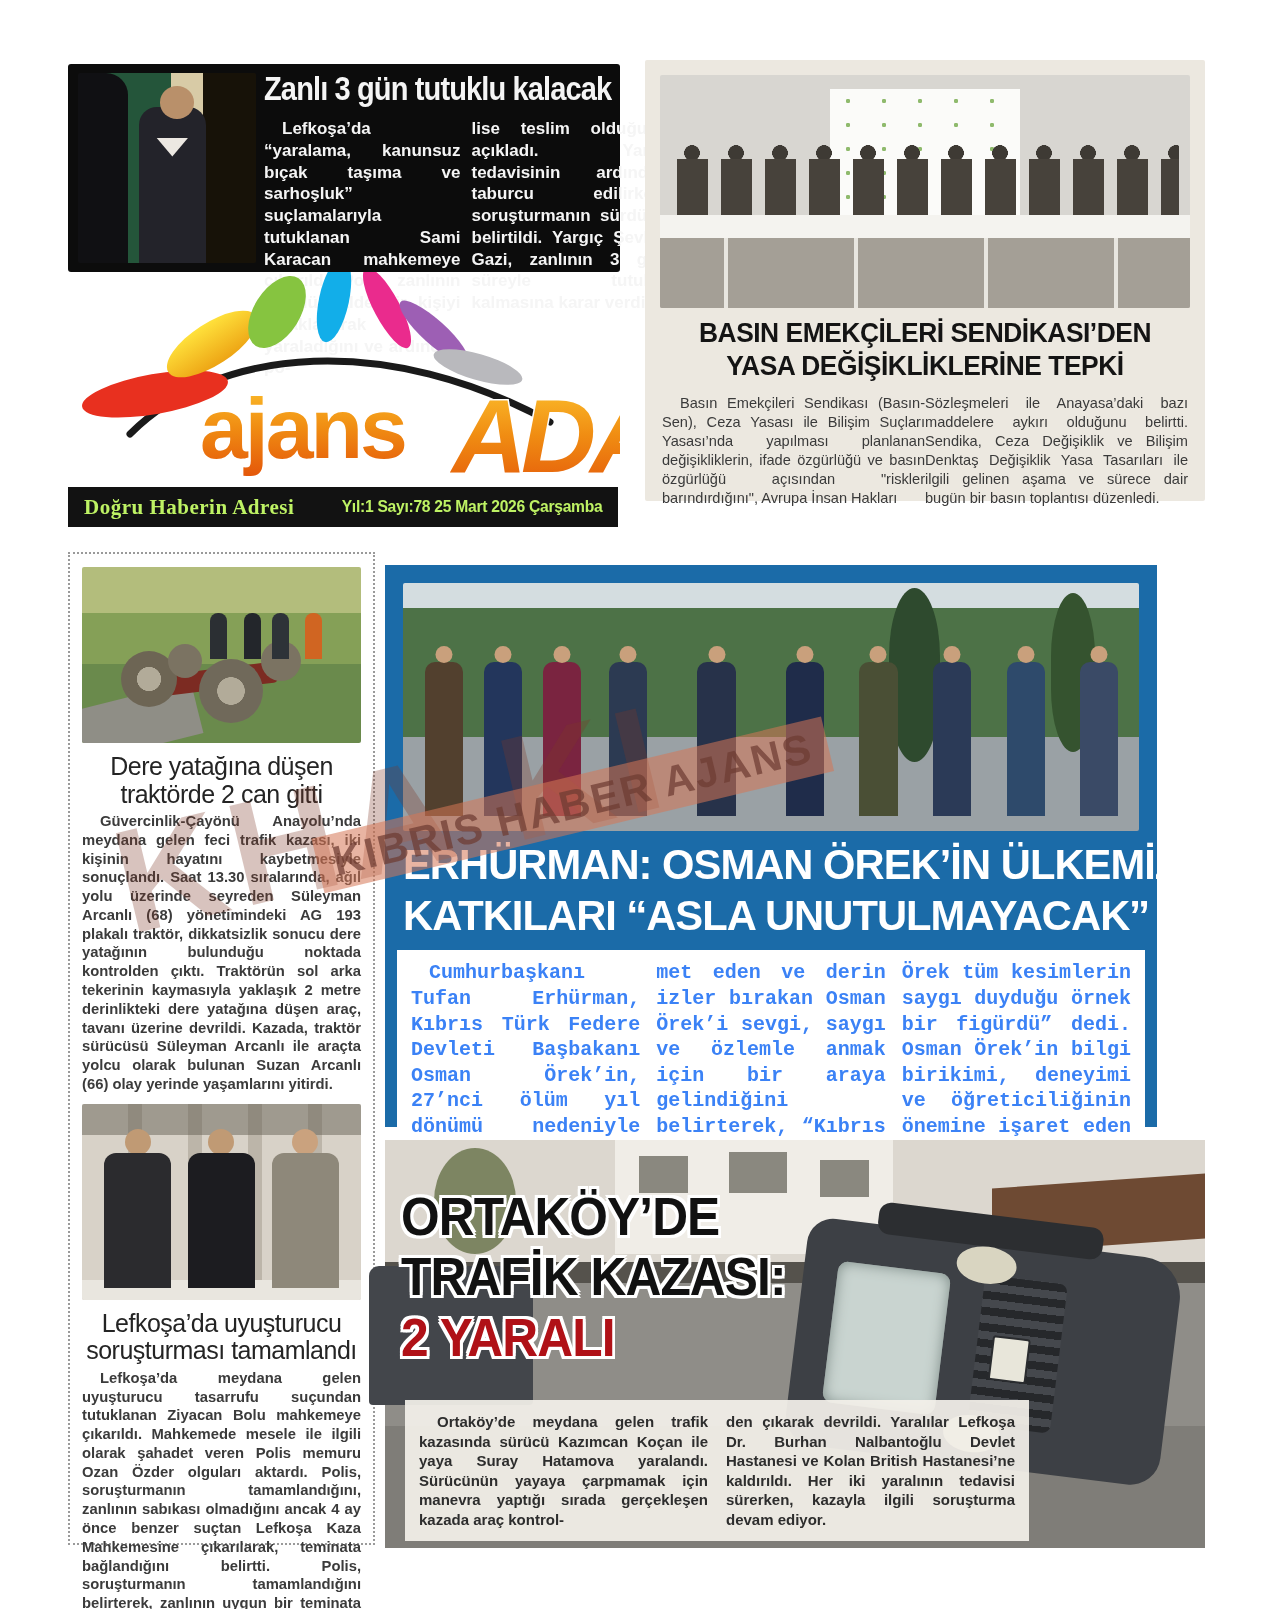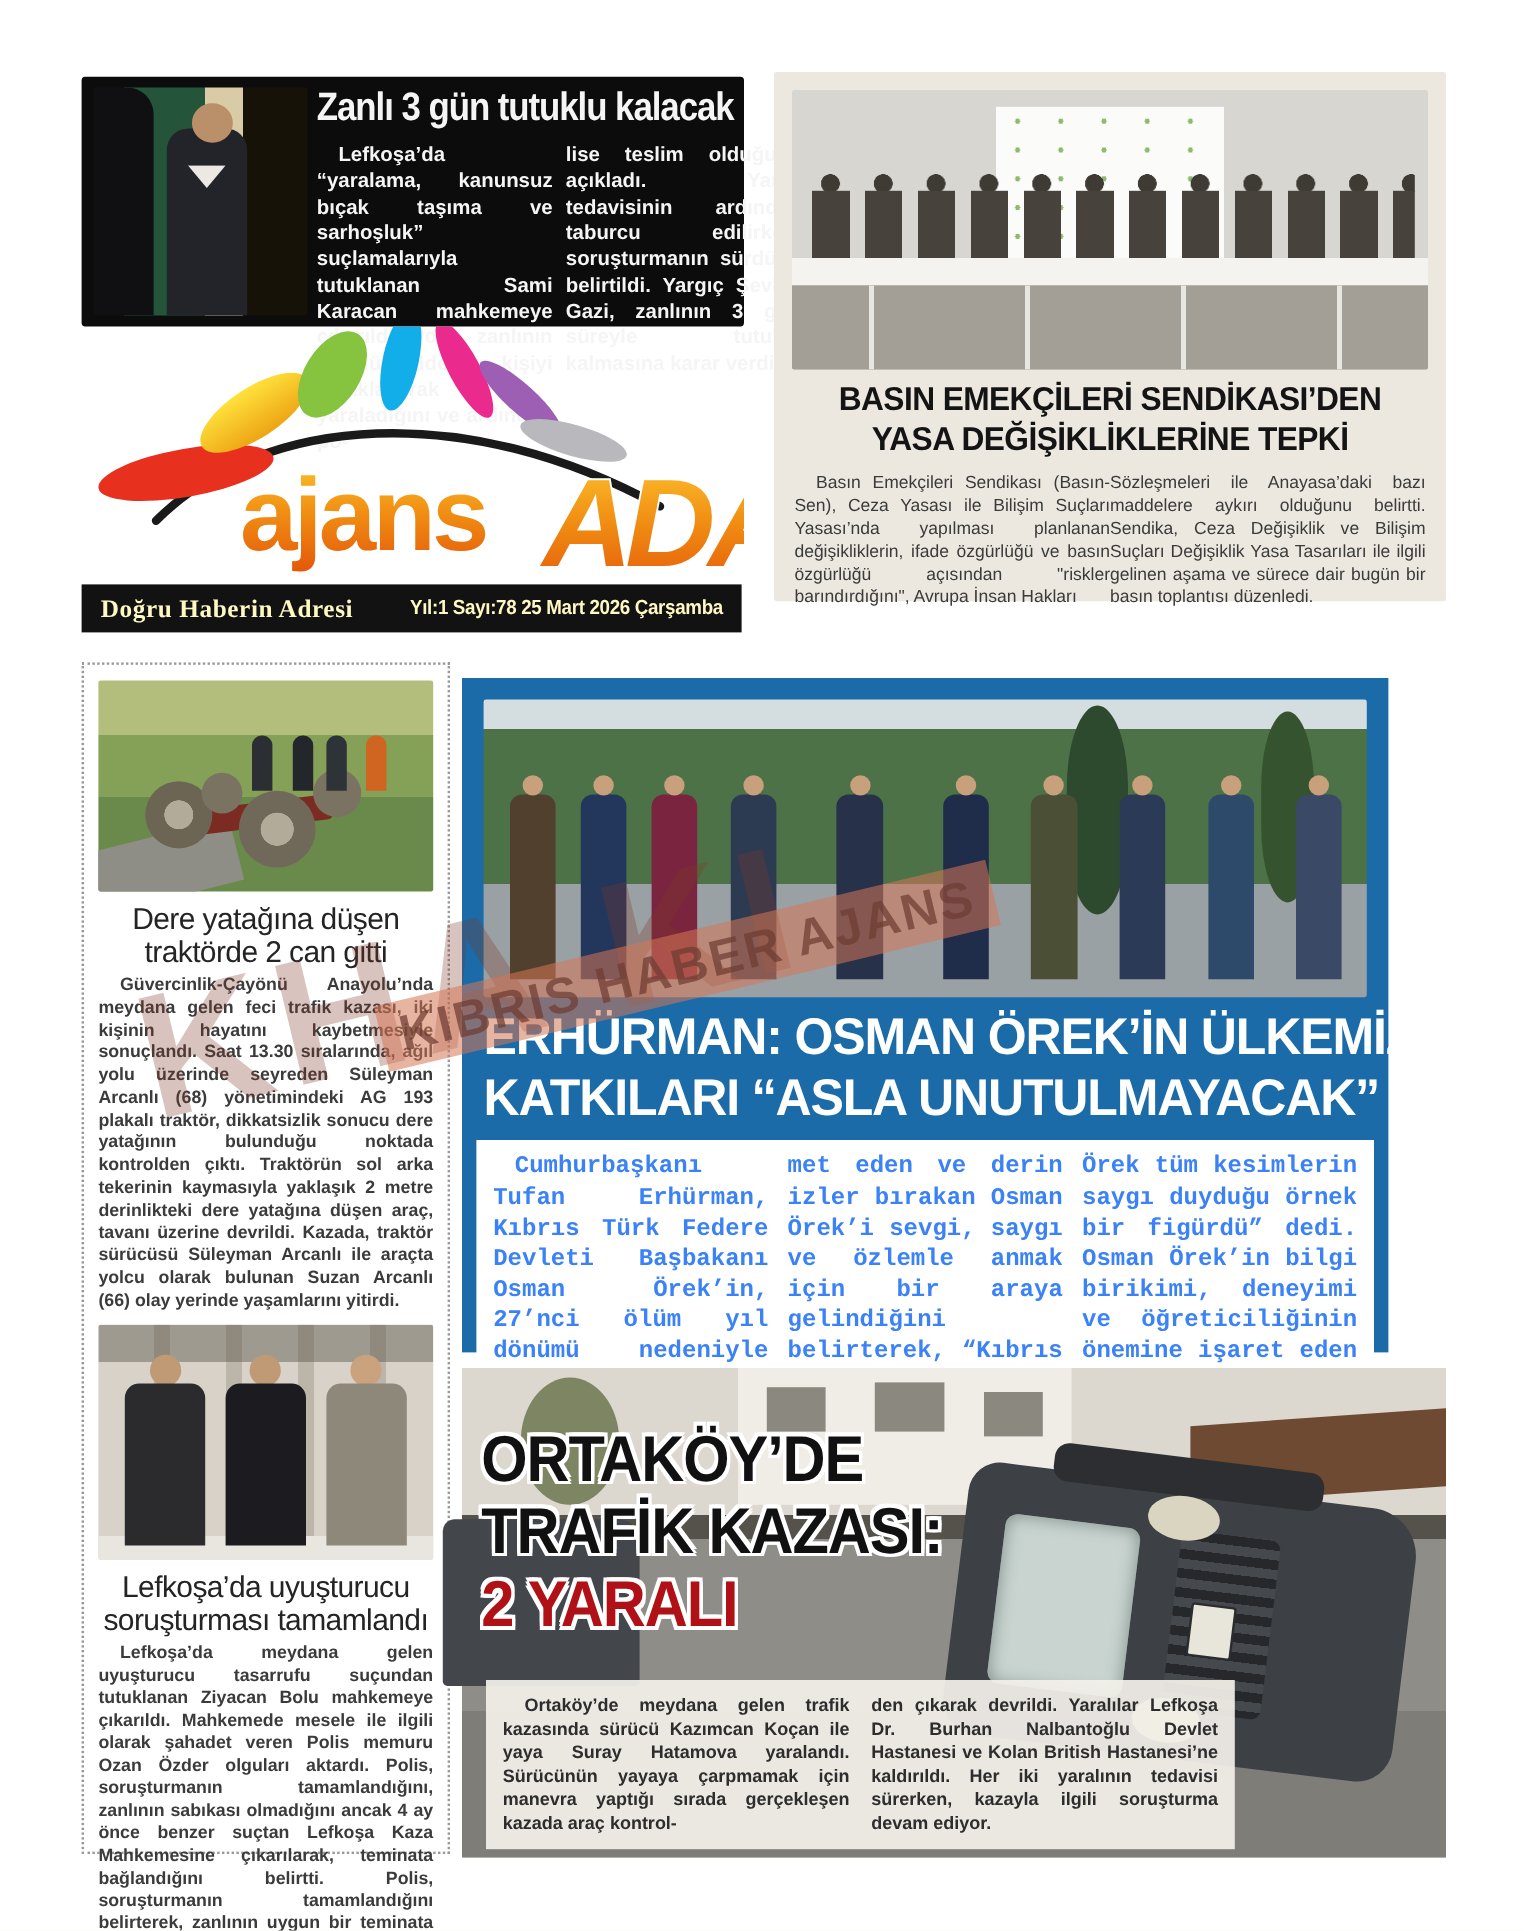--- a/index.html
+++ b/index.html
@@ -17,21 +17,21 @@
   #arrest .ph .head{left:46%;top:7%;width:19%;height:17%;background:#b9906a;border-radius:50%;}
   #arrest .ph .cop{left:-6%;top:0;width:34%;height:100%;background:#101013;border-radius:0 22px 0 0;}
   #arrest .ph .collar{left:44%;top:34%;width:18%;height:10%;background:#ece8e2;clip-path:polygon(0 0,100% 0,50% 100%);}
   #arrest h1{position:absolute;left:196px;top:8px;width:400px;margin:0;font-size:33px;line-height:1;letter-spacing:-1px;transform:scaleX(.88);transform-origin:left top;white-space:nowrap;}
   #arrest .cols{position:absolute;left:196px;top:54px;width:404px;display:flex;gap:11px;}
   #arrest .cols div{flex:1;font-weight:bold;font-size:17px;line-height:1.28;}
 
   
   #masthead{left:60px;top:272px;width:560px;height:212px;}
   
-  #blackbar{left:68px;top:487px;width:550px;height:40px;background:#121212;color:#fef9c3;display:flex;align-items:center;justify-content:space-between;padding:0 16px;box-sizing:border-box;}
+  #blackbar{left:68px;top:487px;width:550px;height:40px;background:#121212;color:#bef264;display:flex;align-items:center;justify-content:space-between;padding:0 16px;box-sizing:border-box;}
   #blackbar .tag{font-family:"Liberation Serif",serif;font-weight:bold;font-size:21px;letter-spacing:.5px;}
   #blackbar .iss{font-size:17px;font-weight:bold;letter-spacing:-.3px;transform:scaleX(.92);transform-origin:right center;}
 
   
   #union{left:645px;top:60px;width:560px;height:441px;background:#ece8e0;border-radius:2px;}
   #union .ph{left:15px;top:15px;width:530px;height:233px;position:absolute;background:linear-gradient(180deg,#d8d6d1 0 62%,#aba69d 62% 78%,#b3aea6 78%);}
   #union .bdrop{left:32%;top:6%;width:36%;height:56%;background:#fbfbf9;
      background-image:radial-gradient(circle 3px,#8fba6d 70%,transparent 72%);background-size:36px 24px;}
   #union .heads{left:2%;right:2%;top:30%;height:16px;background-image:radial-gradient(circle 8px at 21px 8px,#3e3a34 96%,transparent);background-size:44px 16px;background-repeat:repeat-x;}
   #union .bodies{left:2%;right:2%;top:36%;height:26%;background:repeating-linear-gradient(90deg,transparent 0 6px,#47423b 6px 37px,transparent 37px 44px);}
@@ -159,21 +159,21 @@
         <i class="bodies"></i>
         <i class="table"></i>
         <i class="legs"></i>
     </div>
     <h1>
       <span>BASIN EMEKÇİLERİ SENDİKASI’DEN</span><br>
       <span>YASA DEĞİŞİKLİKLERİNE TEPKİ</span>
     </h1>
     <div class="cols">
       <div class="just indent">Basın Emekçileri Sendikası (Basın-Sen), Ceza Yasası ile Bilişim Suçları Yasası’nda yapılması planlanan değişikliklerin, ifade özgürlüğü ve basın özgürlüğü açısından "riskler barındırdığını", Avrupa İnsan Hakları</div>
-      <div class="just">Sözleşmeleri ile Anayasa’daki bazı maddelere aykırı olduğunu belirtti. Sendika, Ceza Değişiklik ve Bilişim Suçları Değişiklik Yasa Tasarıları ile ilgili gelinen aşama ve sürece dair bugün bir basın toplantısı düzenledi.</div>
+      <div class="just">Sözleşmeleri ile Anayasa’daki bazı maddelere aykırı olduğunu belirtti. Sendika, Ceza Değişiklik ve Bilişim Denktaş Değişiklik Yasa Tasarıları ile ilgili gelinen aşama ve sürece dair bugün bir basın toplantısı düzenledi.</div>
     </div>
   </section>
 
   <section class="abs" id="leftbox">
     <div class="ph" id="tractorph">
       <i class="road"></i>
         <i class="chas"></i>
         <i class="w1"></i>
         <i class="w2"></i>
         <i class="w3"></i>

